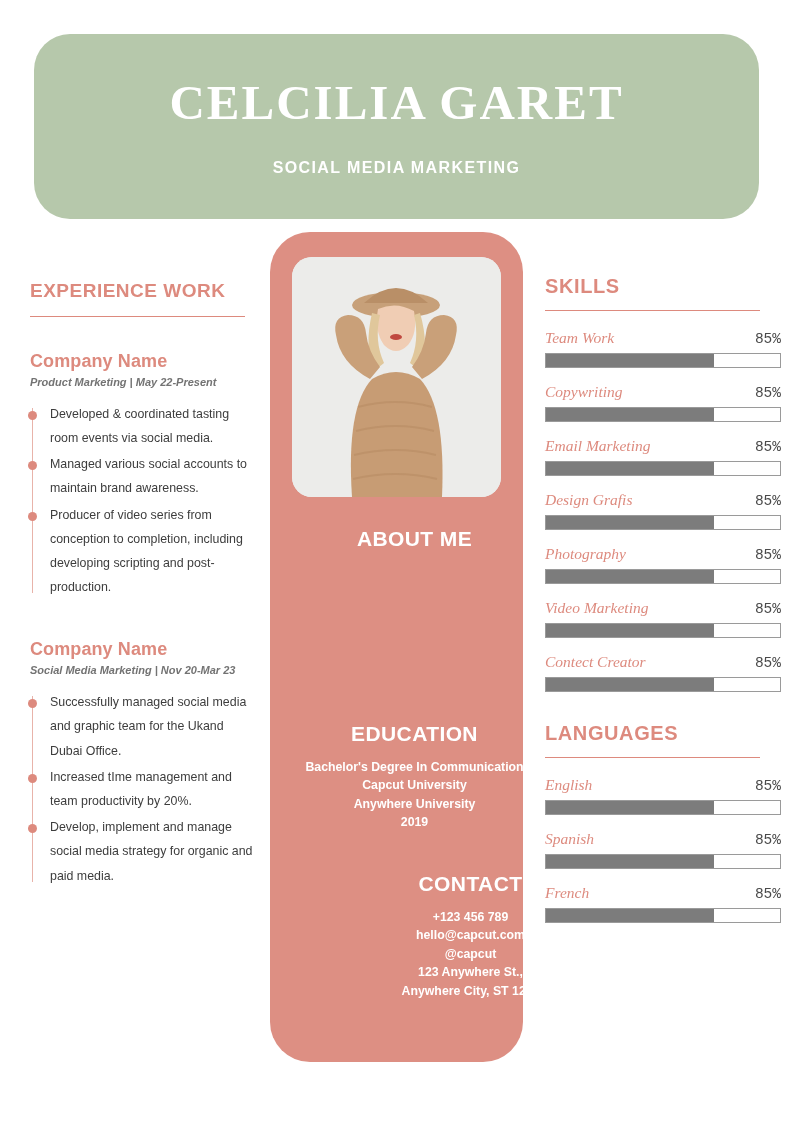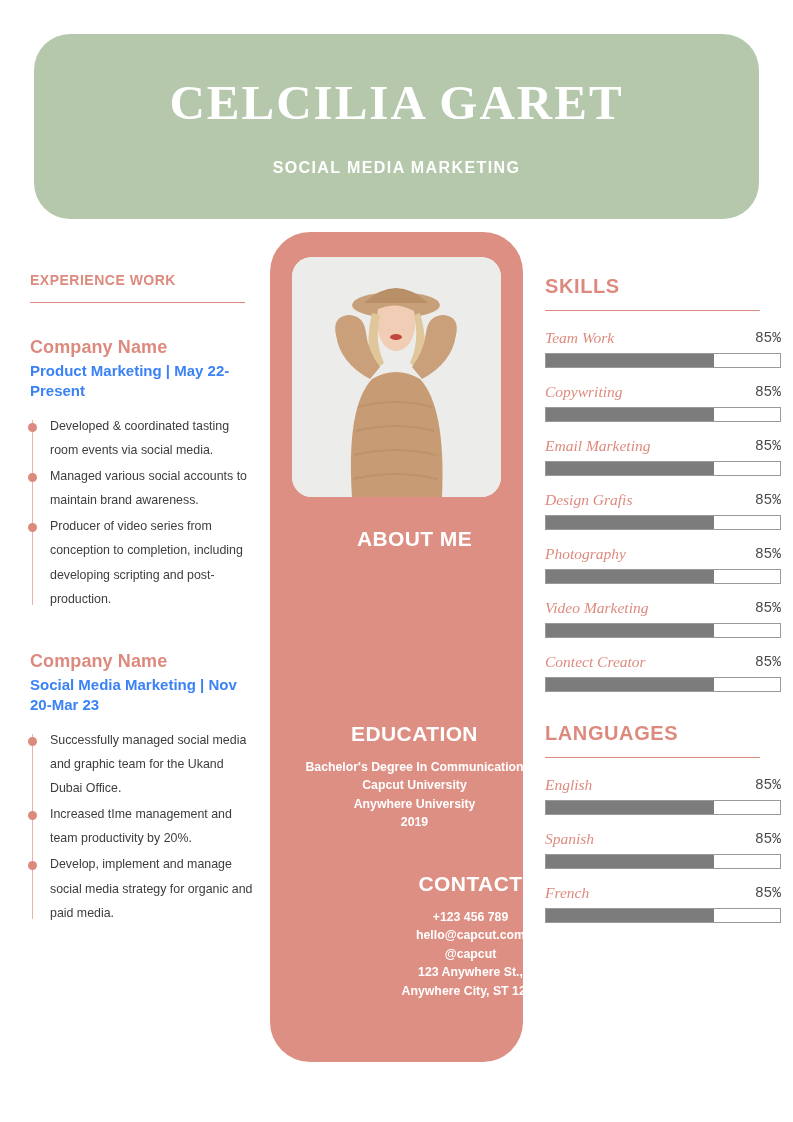--- a/index.html
+++ b/index.html
@@ -51,46 +51,47 @@
   
   .left-col {
     position: absolute;
     left: 28px;
     top: 272px;
     width: 226px;
   }
   .section-title-left {
     font-family: "Liberation Sans", sans-serif;
     font-weight: bold;
-    font-size: 14px;
+    font-size: 19px;
     letter-spacing: 0.5px;
     color: #dd8a7e;
-    margin: 0 0 14px 2px;
+    margin: 8px 0 14px 2px;
   }
   .rule-left {
     width: 215px;
     height: 1px;
     background: #dd8a7e;
     margin-left: 2px;
   }
   .job {
     margin-top: 34px;
     position: relative;
   }
   .job-company {
     font-size: 18px;
     font-weight: bold;
     color: #dd8a7e;
     margin: 0 0 3px 2px;
     letter-spacing: .1px;
   }
   .job-meta {
-    font-size: 15px;
-    font-weight: bold;
-    color: #3b82f6;
+    font-size: 11px;
+    font-weight: bold;
+    font-style: italic;
+    color: #737373;
     margin: 0 0 12px 2px;
     line-height: 1.35;
     max-width: 215px;
   }
   .bullets {
     list-style: none;
     margin: 0;
     padding: 0;
     position: relative;
   }
@@ -184,21 +185,21 @@
     height: 1px;
     background: #dd8a7e;
     margin-bottom: 18px;
   }
   .skill {
     margin-bottom: 15px;
   }
   .skill-row {
     display: flex;
     justify-content: space-between;
-    align-items: center;
+    align-items: flex-end;
     margin-bottom: 6px;
   }
   .skill-name {
     font-family: "Liberation Serif", serif;
     font-style: italic;
     font-size: 15.5px;
     color: #dd8a7e;
   }
   .skill-pct {
     font-family: Liberation Mono, monospace;

